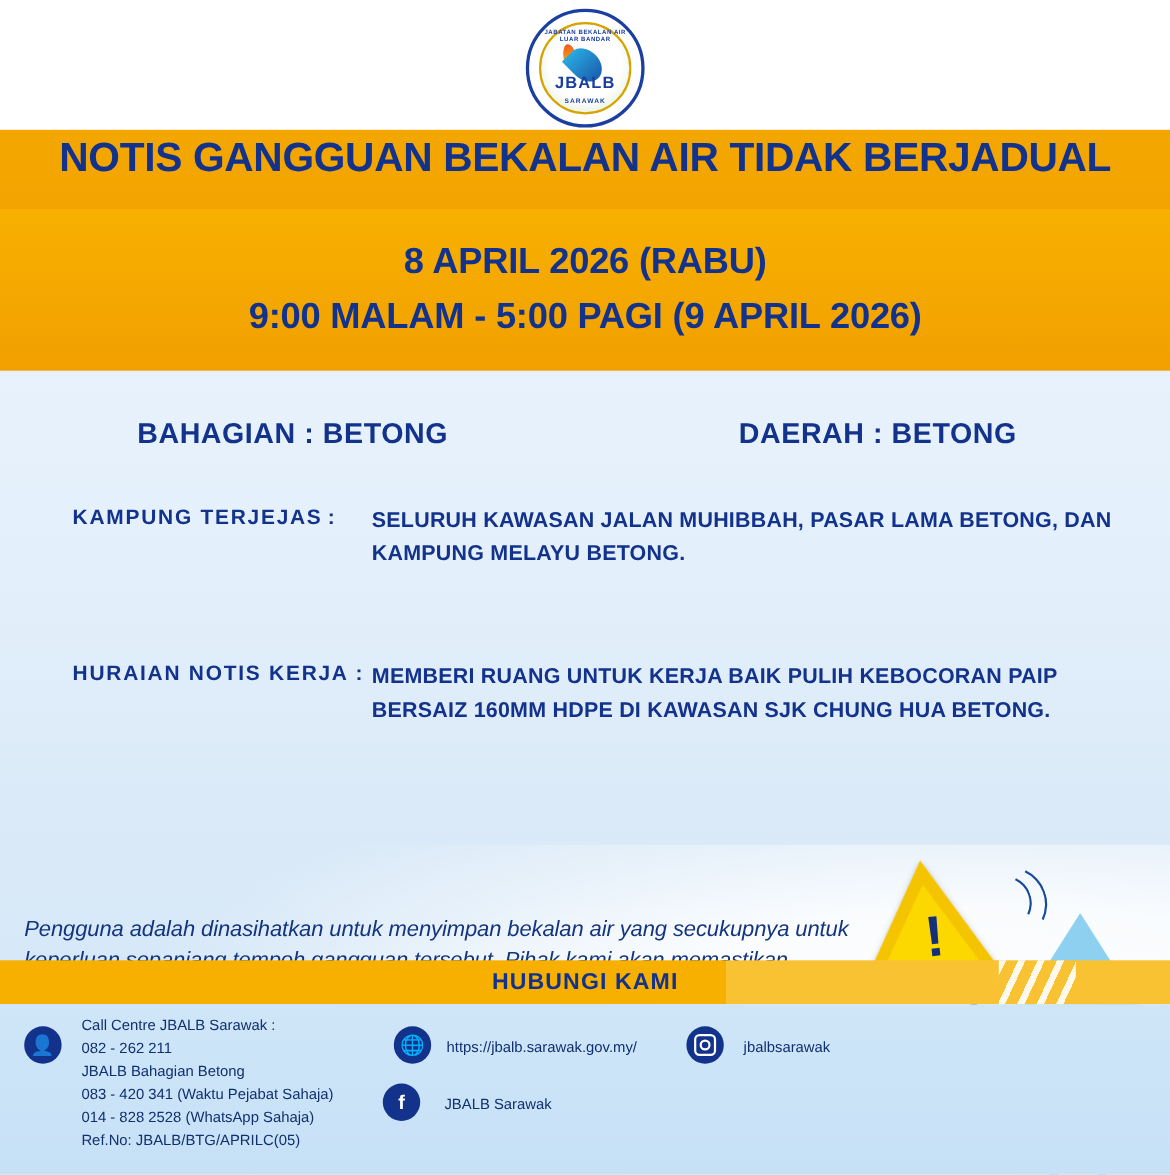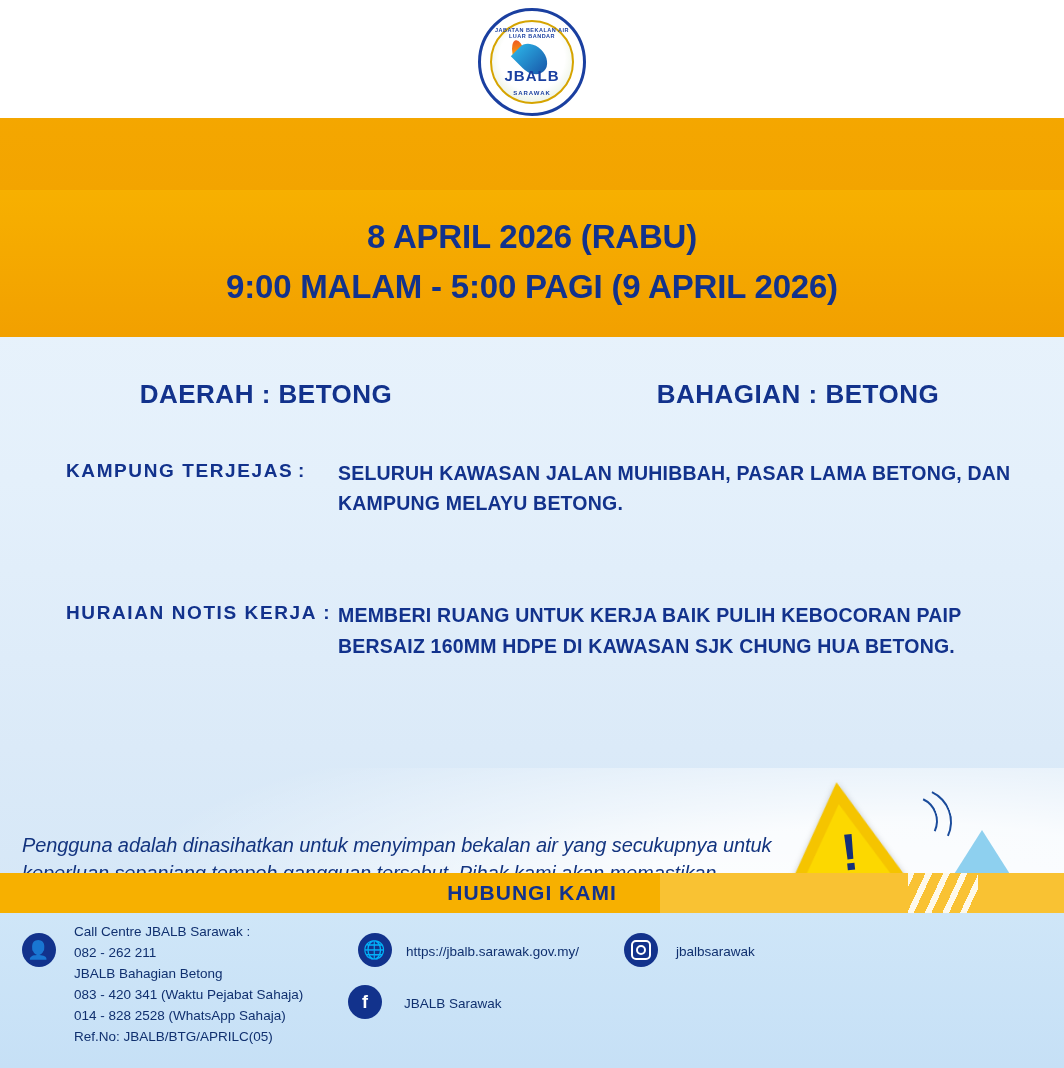--- a/index.html
+++ b/index.html
@@ -286,31 +286,32 @@
     <div class="header-white"></div>
     <div class="logo">
       <div class="logo-inner">
         <div class="logo-text-top">JABATAN BEKALAN AIR LUAR BANDAR</div>
         <div class="logo-flame"></div>
         <div class="logo-drop"></div>
         <div class="logo-text-mid">JBALB</div>
         <div class="logo-text-bot">SARAWAK</div>
       </div>
     </div>
+    <div class="notice-title">NOTIS GANGGUAN BEKALAN AIR TIDAK BERJADUAL</div>
   </div>
 
   <div class="date-band">
     <div>8 APRIL 2026 (RABU)</div>
     <div>9:00 MALAM - 5:00 PAGI (9 APRIL 2026)</div>
   </div>
 
   <div class="body-area">
     <div class="region-row">
+      <div class="region-col">BAHAGIAN : BETONG</div>
       <div class="region-col">DAERAH : BETONG</div>
-      <div class="region-col">BAHAGIAN : BETONG</div>
     </div>
 
     <div class="field">
       <div class="field-label">KAMPUNG  TERJEJAS</div>
       <div class="field-colon">:</div>
       <div class="field-value">SELURUH KAWASAN JALAN MUHIBBAH, PASAR LAMA BETONG, DAN KAMPUNG MELAYU BETONG.</div>
     </div>
 
     <div class="field second">
       <div class="field-label">HURAIAN  NOTIS  KERJA  :</div>

